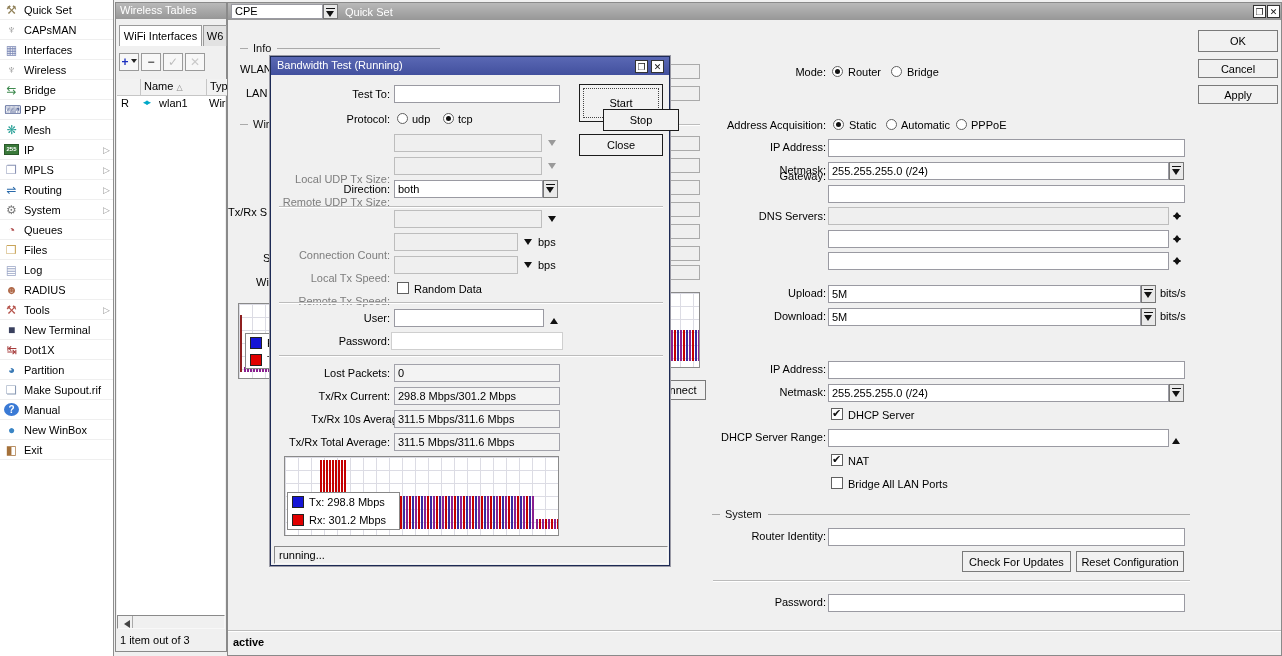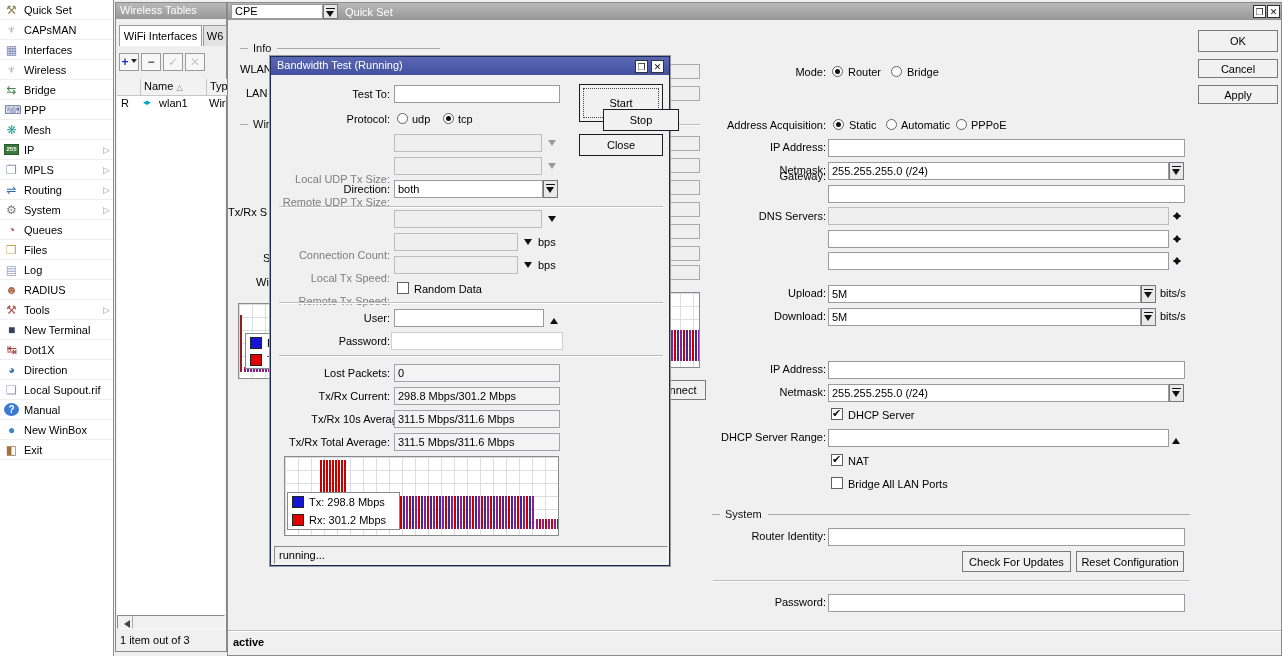--- a/index.html
+++ b/index.html
@@ -148,25 +148,25 @@
       <div class="sb-item">
         <span class="sb-icon" style="color: rgb(57, 64, 94);">■</span>
         <span class="sb-label">New Terminal</span>
       </div>
       <div class="sb-item">
         <span class="sb-icon" style="color: rgb(165, 58, 58);">↹</span>
         <span class="sb-label">Dot1X</span>
       </div>
       <div class="sb-item">
         <span class="sb-icon" style="color: rgb(58, 122, 181);">◕</span>
-        <span class="sb-label">Direction</span>
+        <span class="sb-label">Partition</span>
       </div>
       <div class="sb-item">
         <span class="sb-icon" style="color: rgb(138, 154, 181);">❏</span>
-        <span class="sb-label">Local Supout.rif</span>
+        <span class="sb-label">Make Supout.rif</span>
       </div>
       <div class="sb-item">
         <span class="sb-icon round" style="background: rgb(58, 122, 213); color: rgb(255, 255, 255);">?</span>
         <span class="sb-label">Manual</span>
       </div>
       <div class="sb-item">
         <span class="sb-icon" style="color: rgb(58, 133, 197);">●</span>
         <span class="sb-label">New WinBox</span>
       </div>
       <div class="sb-item">

